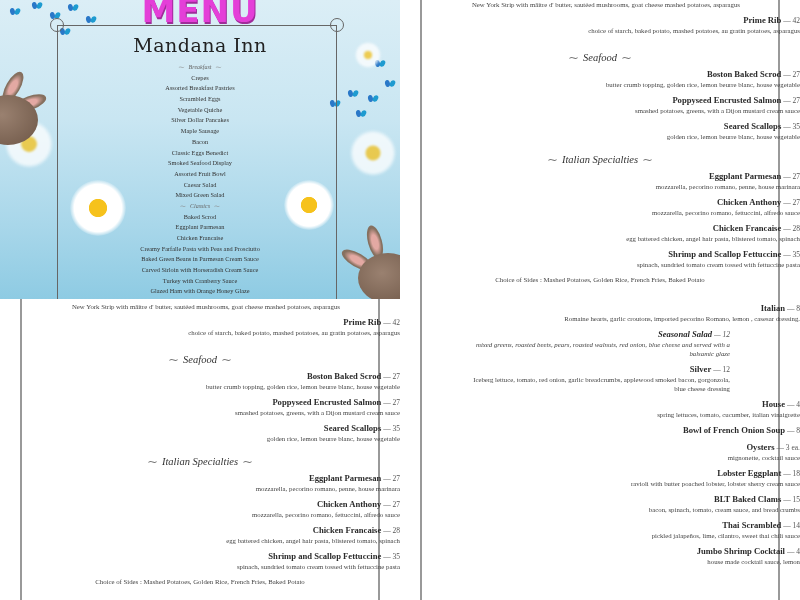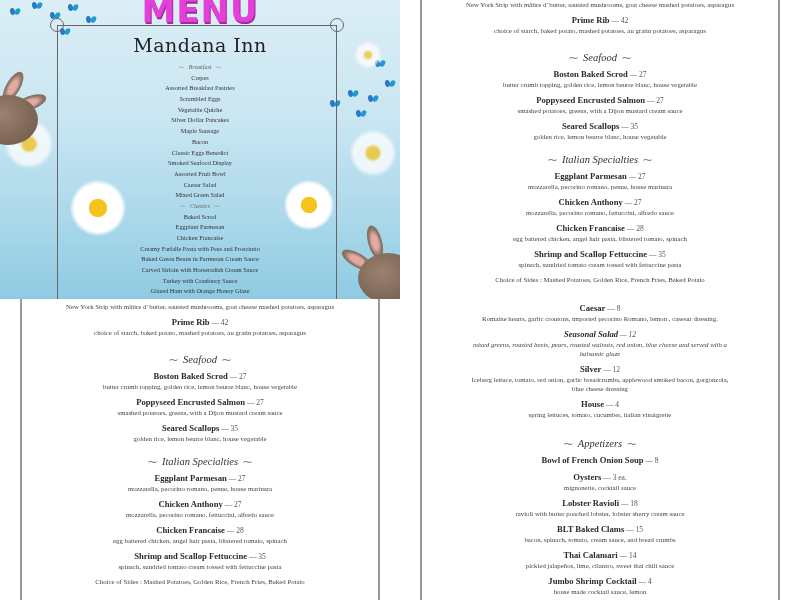--- a/index.html
+++ b/index.html
@@ -38,21 +38,21 @@
   .bunny { position: absolute; }
   .bunny .head { position: absolute; width: 60px; height: 50px; border-radius: 50%;
     background: radial-gradient(ellipse at 40% 40%, #9a8170, #6d5646); }
   .bunny .ear { position: absolute; width: 14px; height: 34px; border-radius: 50%;
     background: radial-gradient(ellipse, #e3a9a3 30%, #86705f 60%); }
   .border-l, .border-r { position: absolute; top: 0; bottom: 0; width: 2px; background: #999; }
   .content { position: absolute; left: 0; width: 100%; text-align: center; }
   .item-name { font-weight: bold; font-size: 8.6px; color: #2a2a2a; line-height: 11px; }
   .item-name .price { font-weight: normal; font-size: 7.5px; color: #555; }
   .item-desc { font-size: 6.8px; color: #444; line-height: 9px; }
-  .item { margin-bottom: 6px; }
+  .item { margin-bottom: 6px; text-align: right; }
   .section-head { font-style: italic; font-size: 10.5px; color: #333; line-height: 14px; margin: 26px 0 4px; }
   .section-head .swirl { color: #777; font-style: normal; font-size: 9px; margin: 0 5px; }
   .sides { font-size: 6.8px; color: #444; line-height: 10px; margin-top: 2px; }
 </style>
 </head>
 <body>
 
 <div class="tile" id="tile-tl">
   <div class="menu-title">MENU</div>
 
@@ -211,53 +211,52 @@
     </div>
     <div class="sides">Choice of Sides :  Mashed Potatoes, Golden Rice, French Fries, Baked Potato</div>
   </div>
 </div>
 
 <div class="tile" id="tile-br">
   <div class="border-l" style="left:20px;"></div>
   <div class="border-r" style="left:378px;"></div>
   <div class="content" style="top:4px;">
     <div class="item">
-      <div class="item-name"><span>Caesar</span><span class="price"><span> — </span><span>8</span></span></div>
+      <div class="item-name"><span>Italian</span><span class="price"><span> — </span><span>8</span></span></div>
       <div class="item-desc">Romaine hearts, garlic croutons, imported pecorino Romano, lemon , casesar dressing.</div>
     </div>
     <div class="item" style="padding:0 70px;font-style:italic;">
       <div class="item-name"><span>Seasonal Salad</span><span class="price"><span> — </span><span>12</span></span></div>
       <div class="item-desc">mixed greens, roasted beets, pears, roasted walnuts, red onion, blue cheese  and served with a balsamic glaze</div>
     </div>
     <div class="item" style="padding:0 70px;">
       <div class="item-name"><span>Silver</span><span class="price"><span> — </span><span>12</span></span></div>
       <div class="item-desc">Iceberg lettuce, tomato, red onion, garlic breadcrumbs, applewood smoked bacon, gorgonzola, blue cheese dressing</div>
     </div>
     <div class="item">
       <div class="item-name"><span>House</span><span class="price"><span> — </span><span>4</span></span></div>
       <div class="item-desc">spring lettuces, tomato, cucumber, italian vinaigrette</div>
     </div>
-    <div class="section-head" style="margin-top:18px;"><span class="swirl">⁓</span><span>Appetizers</span><span class="swirl">⁓</span></div>
     <div class="item">
       <div class="item-name"><span>Bowl of French Onion Soup</span><span class="price"><span> — </span><span>8</span></span></div>
     </div>
     <div class="item">
       <div class="item-name"><span>Oysters</span><span class="price"><span> — </span><span>3 ea.</span></span></div>
       <div class="item-desc">mignonette, cocktail sauce</div>
     </div>
     <div class="item">
-      <div class="item-name"><span>Lobster Ravioli</span><span class="price"><span> — </span><span>18</span></span></div>
+      <div class="item-name"><span>Lobster Eggplant</span><span class="price"><span> — </span><span>18</span></span></div>
       <div class="item-desc">ravioli with butter poached lobster, lobster sherry cream sauce</div>
     </div>
     <div class="item">
       <div class="item-name"><span>BLT Baked Clams</span><span class="price"><span> — </span><span>15</span></span></div>
       <div class="item-desc">bacon, spinach, tomato, cream sauce, and bread crumbs</div>
     </div>
     <div class="item">
-      <div class="item-name"><span>Thai Calamari</span><span class="price"><span> — </span><span>14</span></span></div>
+      <div class="item-name"><span>Thai Scrambled</span><span class="price"><span> — </span><span>14</span></span></div>
       <div class="item-desc">pickled jalapeños, lime, cilantro, sweet thai chili sauce</div>
     </div>
     <div class="item">
       <div class="item-name"><span>Jumbo Shrimp Cocktail</span><span class="price"><span> — </span><span>4</span></span></div>
       <div class="item-desc">house made cocktail sauce, lemon</div>
     </div>
   </div>
 </div>
 
 </body></html>

